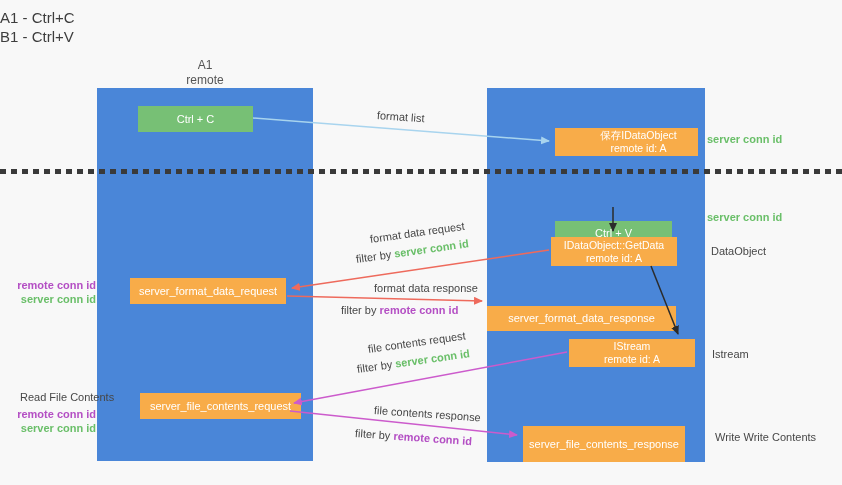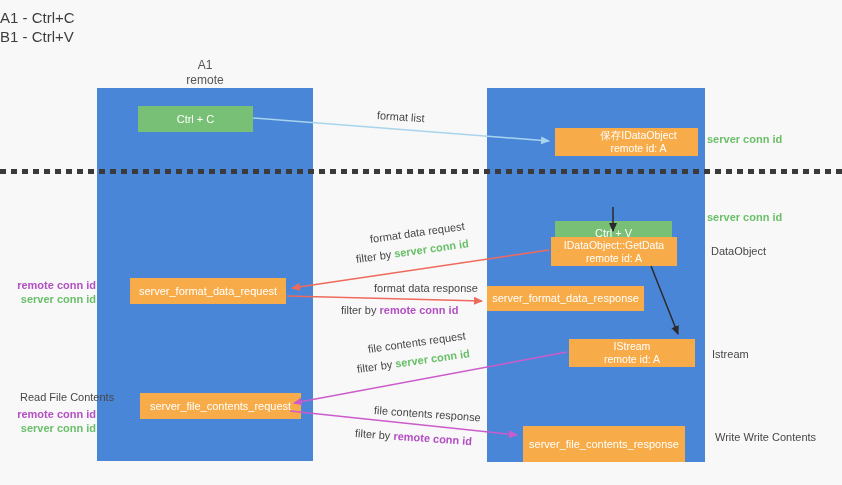--- a/index.html
+++ b/index.html
@@ -53,21 +53,21 @@
 
   <div class="node green" style="left:555px;top:181px;width:117px;height:25px;margin-top:40px;">Ctrl + V</div>
 
   <div class="node orange small" style="left:551px;top:237px;width:126px;height:29px;">
     <span>IDataObject::GetData</span>
     <span>remote id: A</span>
   </div>
 
   <div class="node orange" style="left:130px;top:278px;width:156px;height:26px;">server_format_data_request</div>
 
-  <div class="node orange" style="left:487px;top:286px;width:157px;height:25px;">server_format_data_response</div>
+  <div class="node orange" style="left:487px;top:306px;width:189px;height:25px;">server_format_data_response</div>
 
   <div class="node orange small" style="left:569px;top:339px;width:126px;height:28px;">
     <span>IStream</span>
     <span>remote id: A</span>
   </div>
 
   <div class="node orange" style="left:140px;top:393px;width:161px;height:26px;">server_file_contents_request</div>
 
   <div class="node orange" style="left:523px;top:426px;width:162px;height:36px;">server_file_contents_response</div>
 

